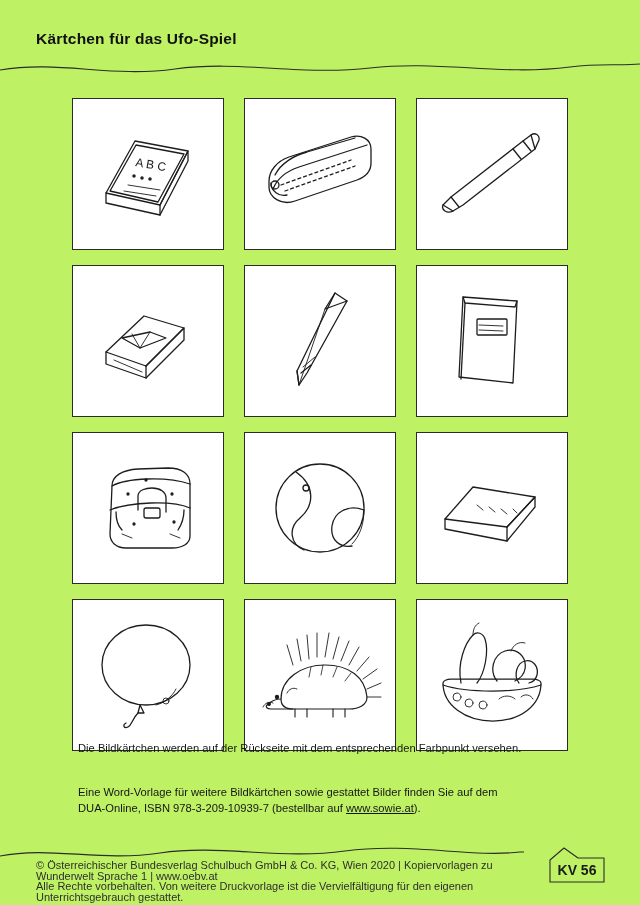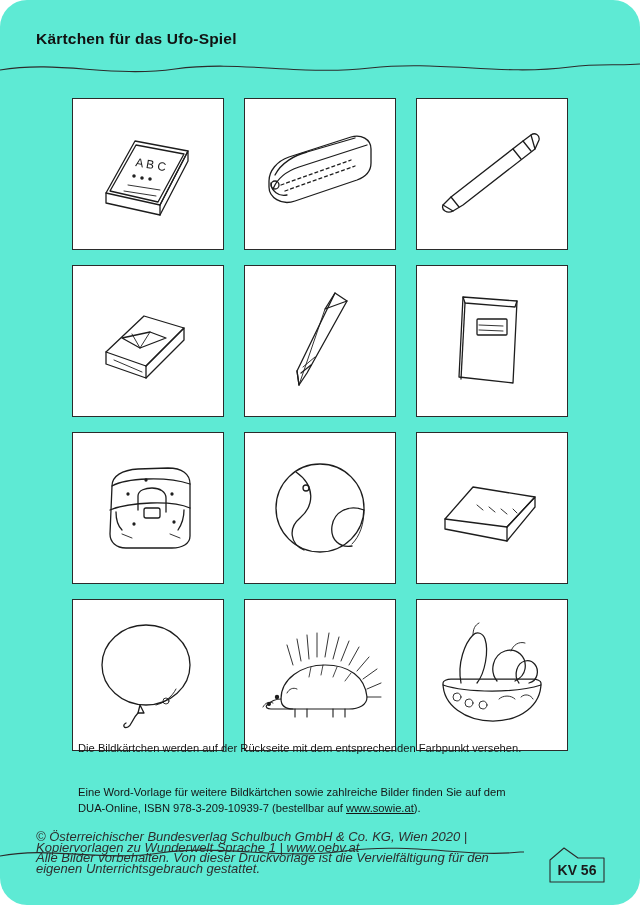--- a/index.html
+++ b/index.html
@@ -11,22 +11,21 @@
     width: 640px;
     height: 905px;
     font-family: "Liberation Sans", sans-serif;
     color: #1a1a1a;
     position: relative;
     overflow: hidden;
   }
   .page {
     position: absolute;
     inset: 0;
-    background: #5eead4;
-    border-radius: 27px;
+    background: #bef264;
   }
 
   
   .header {
     position: absolute;
     top: 30px;
     left: 0;
     width: 640px;
     height: 48px;
   }
@@ -102,26 +101,25 @@
   .footer-wave {
     position: absolute;
     left: 0;
     top: 836px;
     width: 640px;
     height: 30px;
   }
   .footer-text {
     position: absolute;
     left: 36px;
-    top: 832px;
+    top: 860px;
     width: 470px;
-    font-size: 13px;
+    font-size: 11px;
     line-height: 10.5px;
     color: #2e2e2e;
-    font-style: italic;
   }
   .kv-badge {
     position: absolute;
     left: 548px;
     top: 846px;
     width: 58px;
     height: 38px;
   }
   .kv-label {
     position: absolute;
@@ -341,33 +339,33 @@
           <path d="M94,84 C98,80 104,82 106,86" stroke-width="0.9"></path>
         </g>
       </svg>
     </div>
 
   </div>
 
   <div class="caption-main">Die Bildkärtchen werden auf der Rückseite mit dem entsprechenden Farbpunkt versehen.</div>
 
   <div class="note-block">
-    <div>Eine Word-Vorlage für weitere Bildkärtchen sowie zahlreiche Bilder finden Sie auf dem</div>
+    <div>Eine Word-Vorlage für weitere Bildkärtchen sowie gestattet Bilder finden Sie auf dem</div>
     <div>
       <span>DUA-Online, ISBN 978-3-209-10939-7 (bestellbar auf </span><a class="note-link" href="#">www.sowie.at</a><span>).</span>
     </div>
   </div>
 
   <svg class="footer-wave" viewBox="0 0 640 30" preserveAspectRatio="none">
     <path d="M0,20 C50,10 100,26 160,17 C220,8 280,24 345,15 C410,6 470,22 520,16 L524,16" fill="none" stroke="#2b2b2b" stroke-width="1.1"></path>
   </svg>
 
   <div class="footer-text">
     <div>© Österreichischer Bundesverlag Schulbuch GmbH &amp; Co. KG, Wien 2020 | Kopiervorlagen zu Wunderwelt Sprache 1 | www.oebv.at</div>
-    <div>Alle Bilder vorbehalten. Von dieser Druckvorlage ist die Vervielfältigung für den eigenen Unterrichtsgebrauch gestattet.</div>
+    <div>Alle Rechte vorbehalten. Von weitere Druckvorlage ist die Vervielfältigung für den eigenen Unterrichtsgebrauch gestattet.</div>
   </div>
 
   <div class="kv-badge">
     <svg width="58" height="38" viewBox="0 0 58 38">
       <path d="M2,36 L2,14 L16,2 L30,12 L56,12 L56,36 Z" fill="none" stroke="#2b2b2b" stroke-width="1.1" stroke-linejoin="round"></path>
     </svg>
     <div class="kv-label">KV 56</div>
   </div>
 
 </div>

